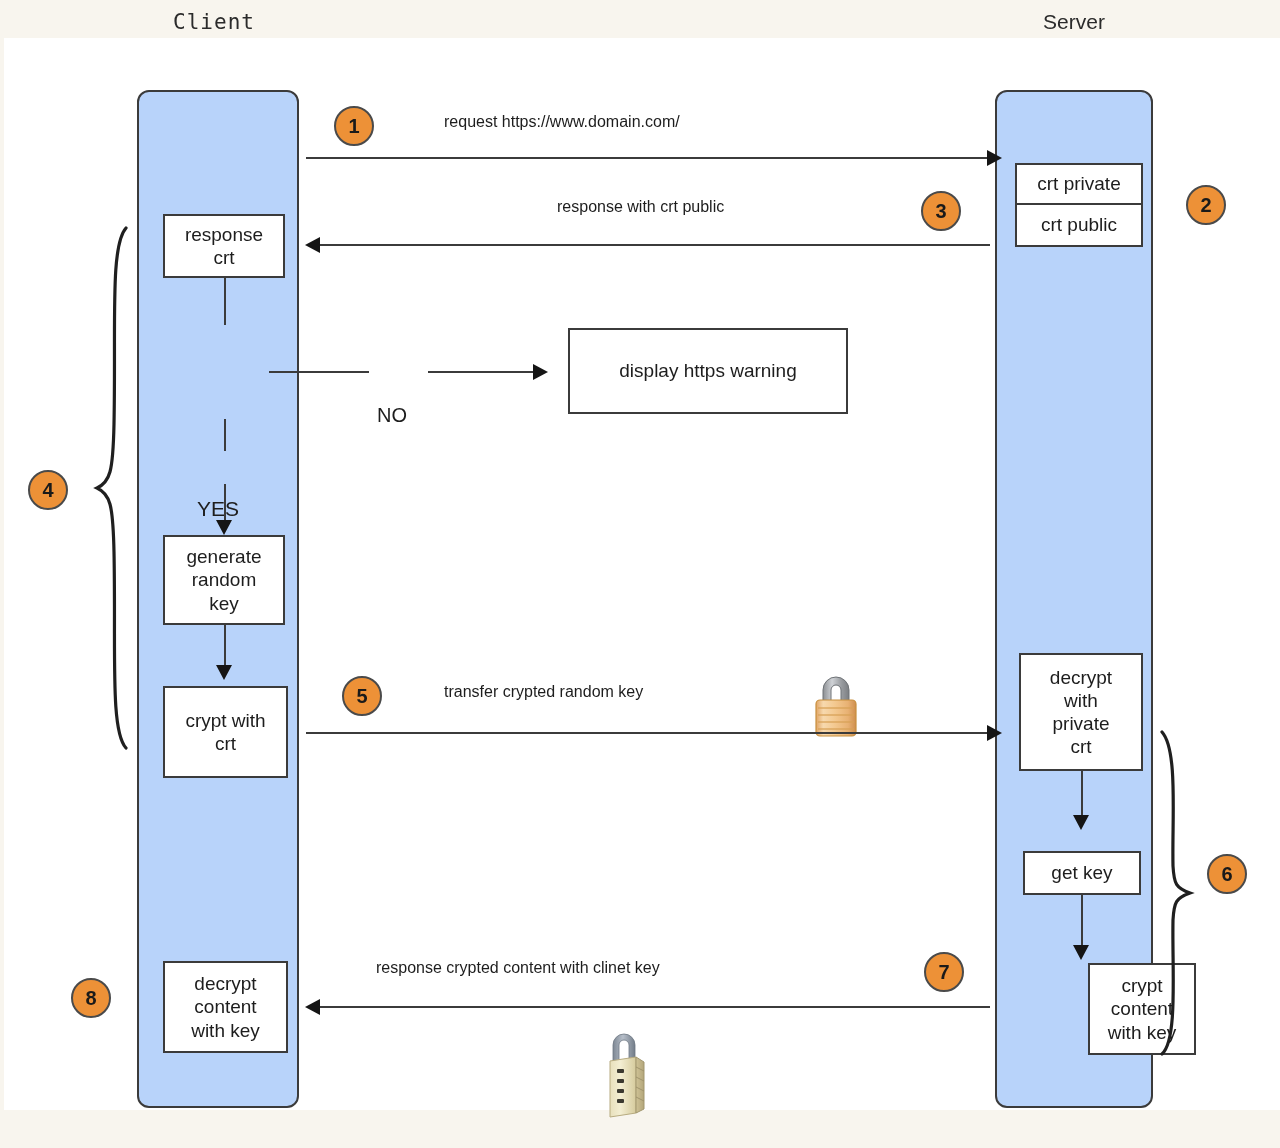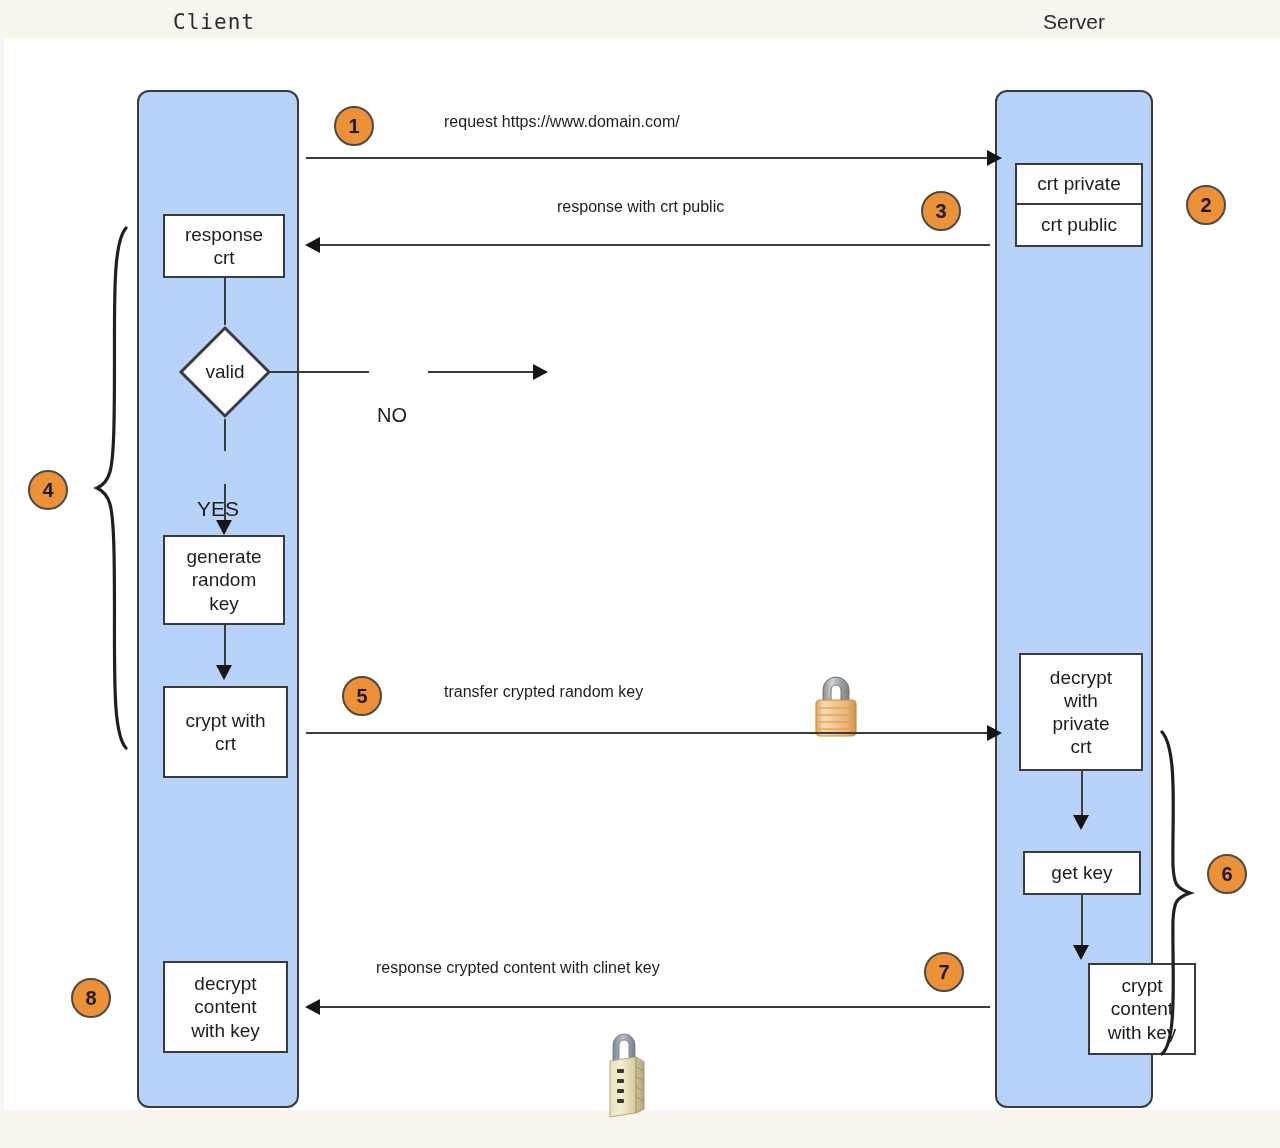--- a/index.html
+++ b/index.html
@@ -181,32 +181,29 @@
   <div class="hline" style="left:315px; top:206px; width:671px;"></div>
   <div class="arrow-l" style="left:301px; top:199px;"></div>
 
   <div class="box" style="left:159px; top:176px; width:122px; height:64px;">
     <span style="white-space:pre-line;">response
 crt</span>
   </div>
 
   <div class="vline" style="left:220px; top:240px; height:47px;"></div>
 
-  <div class="diamond-wrap" style="left:174px; top:287px; width:94px; height:94px;">
-    <svg class="diamond-shape" viewBox="0 0 94 94">
-      <polygon points="47,3 91,47 47,91 3,47" fill="#ffffff" stroke="#3b3b3b" stroke-width="3"></polygon>
-    </svg>
-    <div class="diamond-label">valid</div>
-  </div>
 
   <div class="hline" style="left:265px; top:333px; width:100px;"></div>
   <div class="smalltext" style="left:373px; top:322px;">NO</div>
   <div class="hline" style="left:424px; top:333px; width:108px;"></div>
   <div class="arrow-r" style="left:529px; top:326px;"></div>
 
+  <div class="box" style="left:564px; top:290px; width:280px; height:86px;">
+    <span>display https warning</span>
+  </div>
 
   <div class="vline" style="left:220px; top:381px; height:32px;"></div>
   <div class="smalltext" style="left:193px; top:415px; font-size:21px;">YES</div>
   <div class="vline" style="left:220px; top:446px; height:38px;"></div>
   <div class="arrow-d" style="left:212px; top:482px;"></div>
 
   <div class="box" style="left:159px; top:497px; width:122px; height:90px;">
     <span style="white-space:pre-line;">generate
 random
 key</span>

